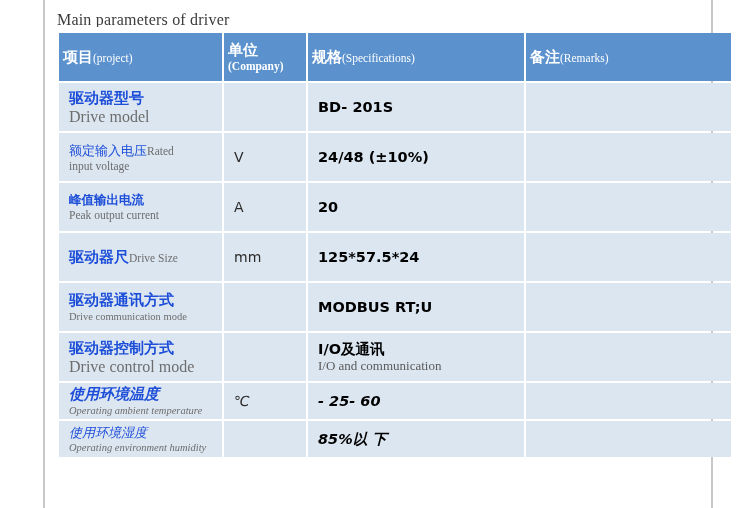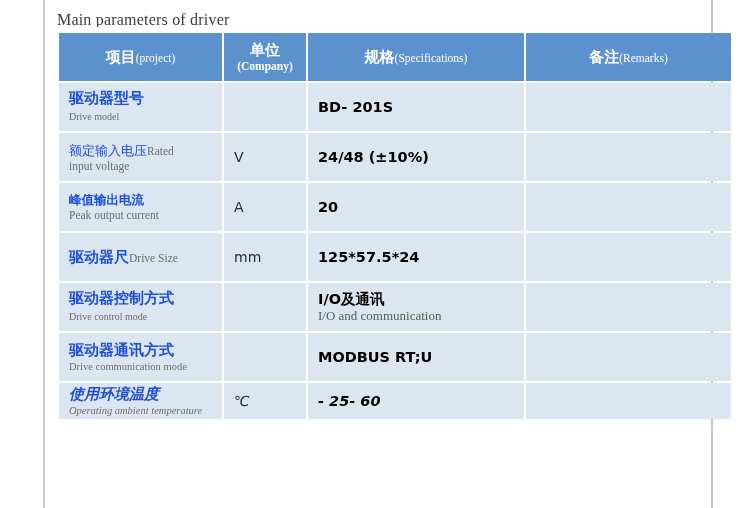--- a/index.html
+++ b/index.html
@@ -58,21 +58,21 @@
   table.spec td {
     padding: 0 10px;
     vertical-align: middle;
     text-align: left;
   }
 
   
   table.spec thead th {
     background: #5b92ce;
     color: #ffffff;
-    text-align: center;
+    text-align: left;
     height: 48px;
     padding: 0 4px;
   }
   .hdr-cn {
     font-family: "DejaVu Sans", sans-serif;
     font-size: 15px;
     font-weight: bold;
   }
   .hdr-en {
     font-family: "Liberation Serif", serif;
@@ -97,21 +97,21 @@
   .en {
     font-family: "Liberation Serif", serif;
     color: #6d6d6d;
     display: block;
   }
 
   
   .p-cn-lg { font-size: 15px; font-weight: bold; line-height: 19px; }
   .p-cn-md { font-size: 13px; font-weight: normal; line-height: 17px; }
   .p-cn-sm { font-size: 12.5px; font-weight: bold; line-height: 16px; }
-  .p-en-lg { font-size: 10px; line-height: 18px; }
+  .p-en-lg { font-size: 16px; line-height: 18px; }
   .p-en-md { font-size: 11.5px; line-height: 14px; }
   .p-en-sm { font-size: 10.5px; line-height: 13px; }
   .p-inline { display: inline; margin-top: 16px; }
 
   .col-unit  { text-align: center; font-size: 14px; color: #2b2b2b; font-family: "DejaVu Sans", sans-serif; }
   .spec-cn   { font-family: "DejaVu Sans", sans-serif; font-size: 14.5px; font-weight: bold; display: block; line-height: 18px; color:#000000;}
   .spec-en   { font-family: "Liberation Serif", serif; font-size: 13px; color: #5a5a5a; display: block; line-height: 16px; }
   .col-remarks { background: #dce6f1; }
 </style>
 </head>
@@ -187,51 +187,62 @@
         </td>
         <td class="col-unit">mm</td>
         <td>
           <span class="spec-cn">125*57.5*24</span>
         </td>
         <td class="col-remarks"></td>
       </tr>
 
       <tr class="r-tall">
         <td>
+          <span class="cn p-cn-lg">驱动器通讯方式</span>
+          <span class="en p-en-sm">Drive communication mode</span>
+        </td>
+        <td class="col-unit"></td>
+        <td>
+          <span class="spec-cn">MODBUS RT;U</span>
+        </td>
+        <td class="col-remarks"></td>
+      </tr>
+
+      <tr class="r-tall">
+        <td>
           <span class="cn p-cn-lg">驱动器控制方式</span>
           <span class="en p-en-lg">Drive control mode</span>
         </td>
         <td class="col-unit"></td>
         <td>
           <span class="spec-cn">I/O及通讯</span>
           <span class="spec-en">I/O and communication</span>
         </td>
         <td class="col-remarks"></td>
       </tr>
 
-      <tr class="r-tall">
-        <td>
-          <span class="cn p-cn-lg">驱动器通讯方式</span>
-          <span class="en p-en-sm">Drive communication mode</span>
-        </td>
-        <td class="col-unit"></td>
-        <td>
-          <span class="spec-cn">MODBUS RT;U</span>
-        </td>
-        <td class="col-remarks"></td>
-      </tr>
-
       <tr class="r-short">
         <td>
           <span class="cn p-cn-lg">使用环境温度</span>
           <span class="en p-en-sm">Operating ambient temperature</span>
         </td>
         <td class="col-unit">℃</td>
         <td>
           <span class="spec-cn">- 25-  60</span>
         </td>
         <td class="col-remarks"></td>
       </tr>
 
+      <tr class="r-short">
+        <td>
+          <span class="cn p-cn-md">使用环境湿度</span>
+          <span class="en p-en-sm">Operating environment humidity</span>
+        </td>
+        <td class="col-unit"></td>
+        <td>
+          <span class="spec-cn">85%以 下</span>
+        </td>
+        <td class="col-remarks"></td>
+      </tr>
 
     </tbody>
   </table>
 </div>
 
 </body></html>

